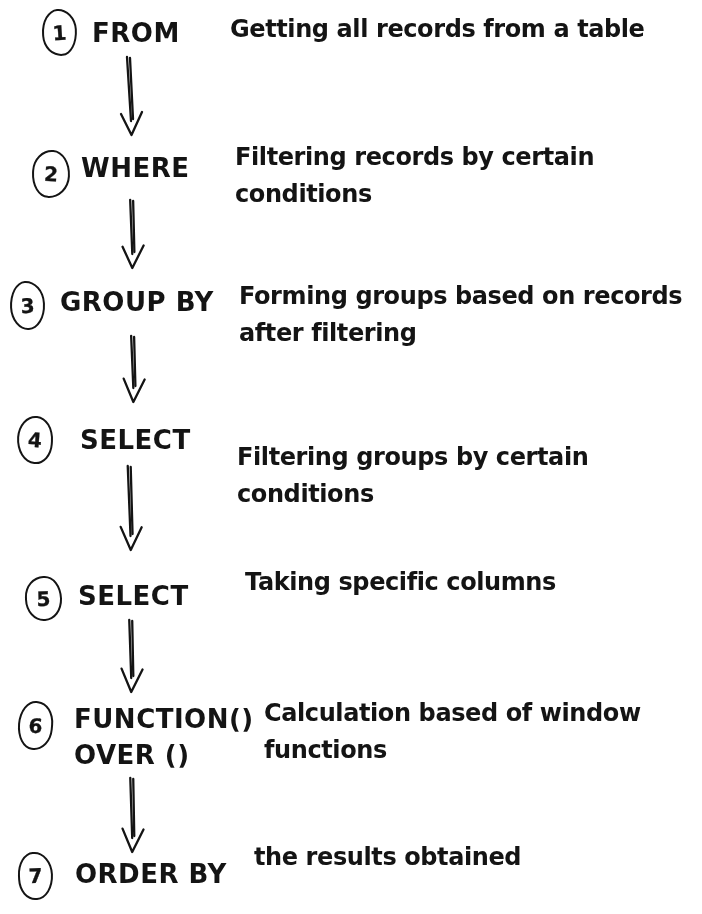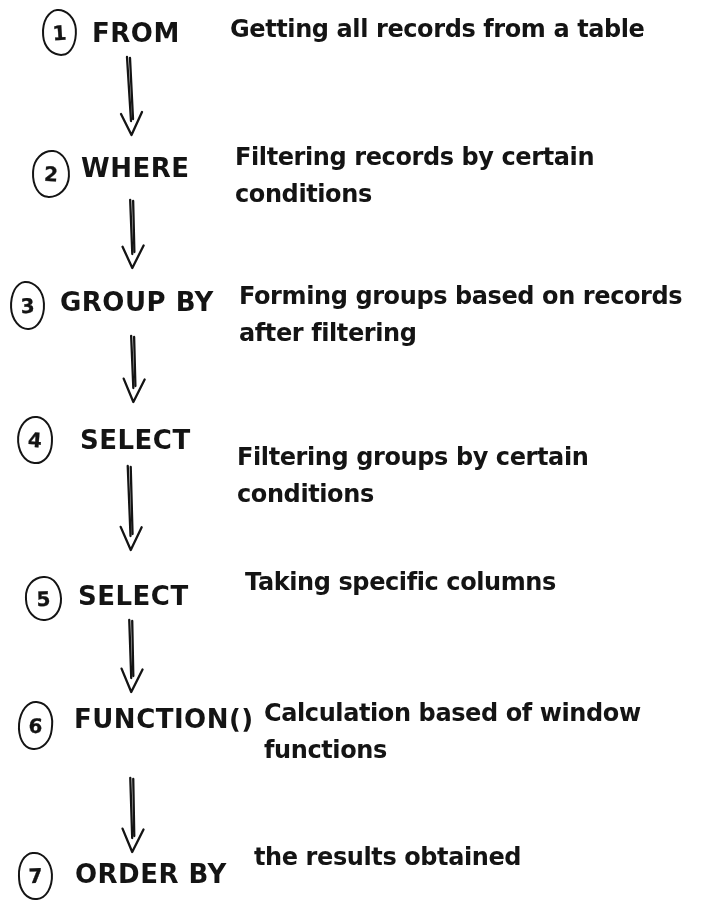--- a/index.html
+++ b/index.html
@@ -165,20 +165,21 @@
         <path d="M9 51 L19.5 74 L30 51"></path>
     </svg>
   </div>
 
   <div class="step s6">
     <div class="badge">
       <span class="num">6</span>
     </div>
     <div class="kw">
       <span class="kwline">FUNCTION()</span>
+      <span class="kwline">OVER ()</span>
     </div>
     <div class="desc">
       <span class="dline">Calculation based of window</span>
       <span class="dline">functions</span>
     </div>
     <svg class="arrow" width="36" height="78" viewBox="0 0 36 78">
       <path d="M15 2 L19 62"></path>
         <path d="M18 3 L21 60"></path>
         <path d="M9 53 L19.5 76 L30 53"></path>
     </svg>

